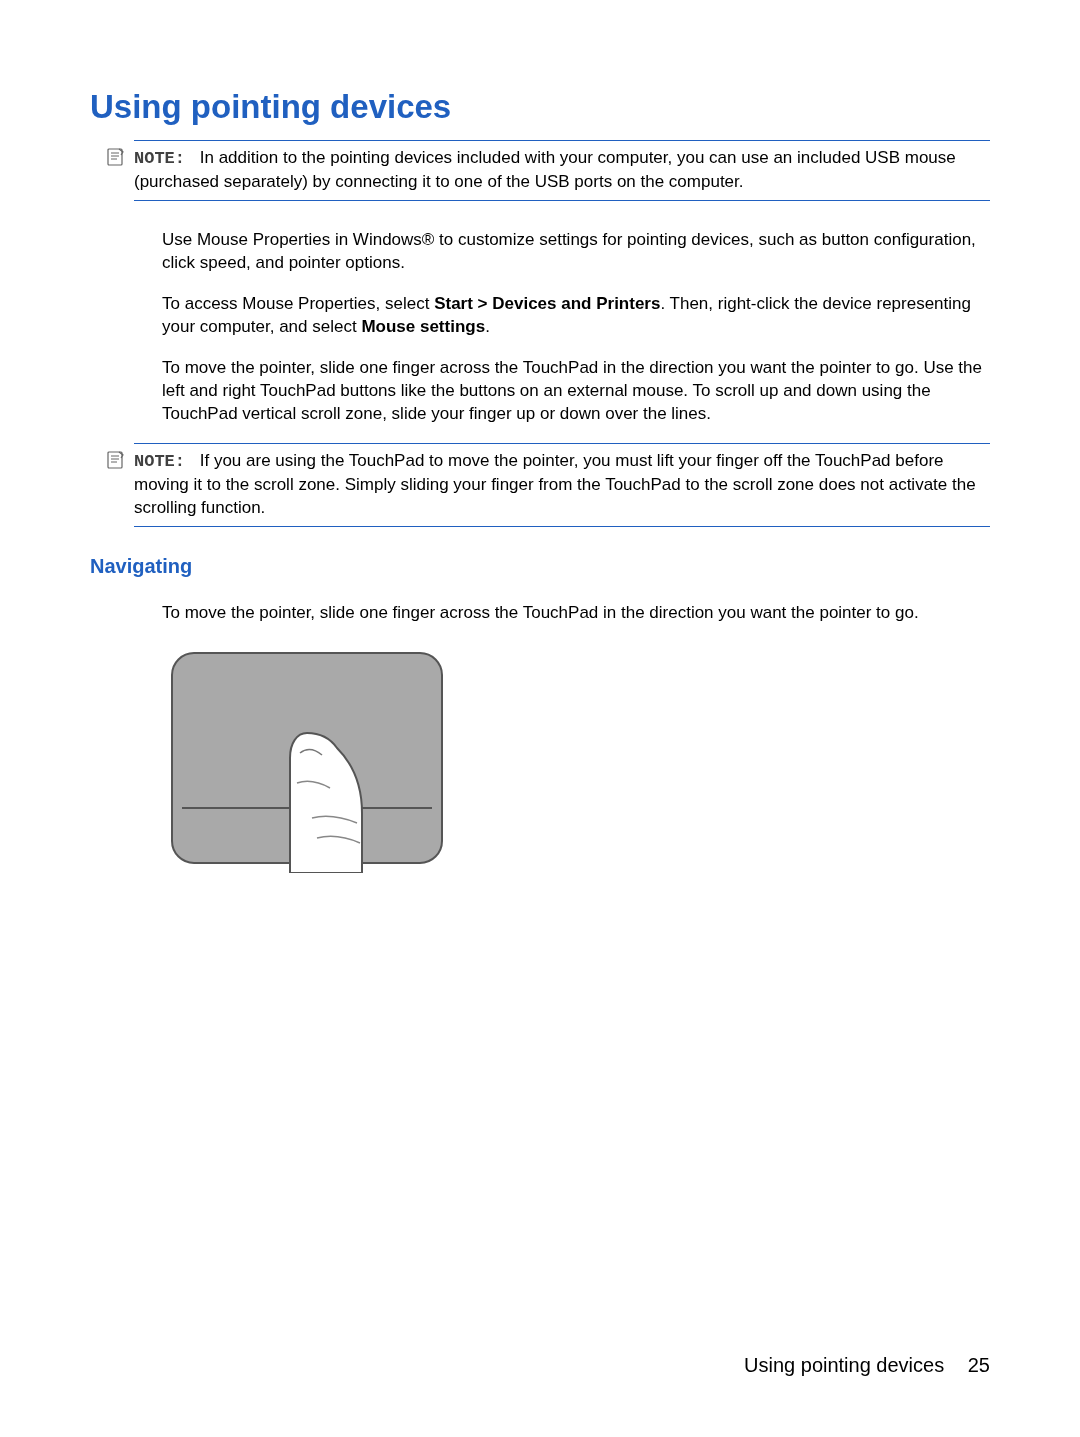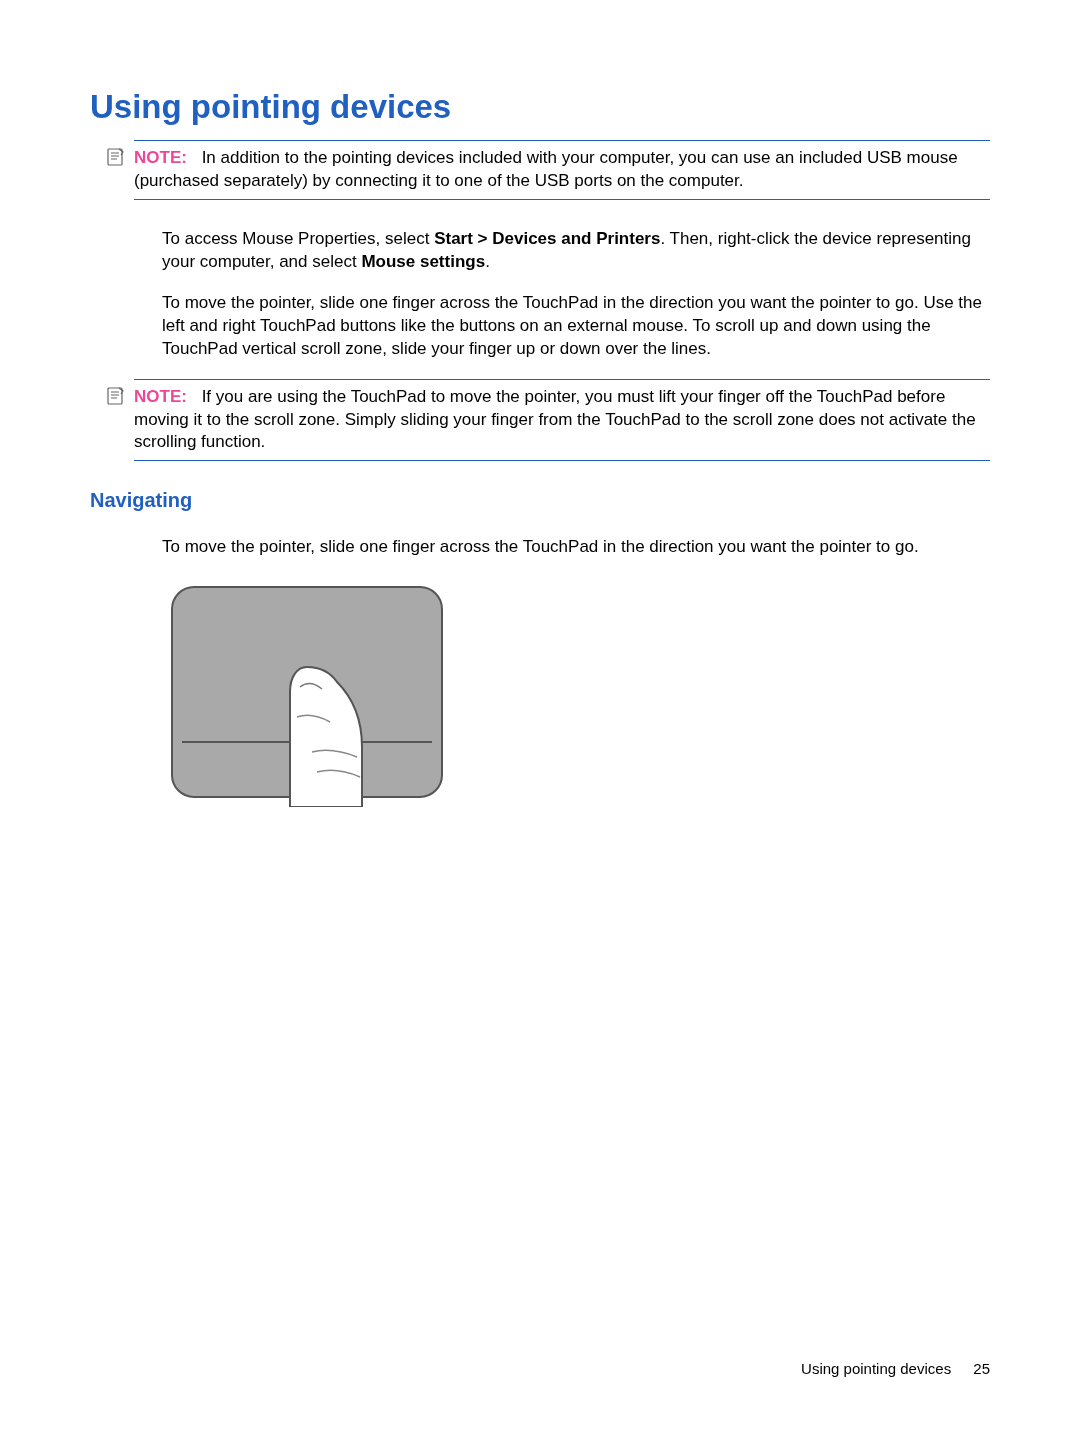--- a/index.html
+++ b/index.html
@@ -29,22 +29,23 @@
     position: relative;
     font-size: 17px;
     line-height: 1.35;
   }
   .note-block .note-icon {
     position: absolute;
     left: -28px;
     top: 6px;
   }
   .note-label {
-    color: #ec4899;
+    color: #404040;
     font-weight: bold;
+    font-family: Liberation Mono, monospace;
   }
   h2.section-title {
     color: #2060c0;
     font-size: 25px;
     font-weight: bold;
     margin-top: 8px;
     margin-bottom: 16px;
   }
   h3.subsection-title {
     color: #2060c0;
@@ -57,21 +58,21 @@
     font-size: 17px;
     line-height: 1.35;
     margin-bottom: 18px;
     margin-left: 72px;
   }
   .bold { font-weight: bold; }
   .footer {
     position: absolute;
     bottom: 60px;
     right: 90px;
-    font-size: 15px;
+    font-size: 20px;
     margin-top: 40px;
   }
   .footer .pnum { margin-left: 18px; }
   .touchpad-figure {
     margin-left: 72px;
     margin-top: 10px;
   }
 </style>
 </head>
 <body>
@@ -87,20 +88,21 @@
         <line x1="5" y1="9" x2="13" y2="9" stroke="#666" stroke-width="1"></line>
         <line x1="5" y1="12" x2="11" y2="12" stroke="#666" stroke-width="1"></line>
         <path d="M13 2 L17 5 L15 8" fill="none" stroke="#666" stroke-width="1.2"></path>
       </svg>
     </span>
     <span class="note-label">NOTE:</span>
     <span style="margin-left:10px;">In addition to the pointing devices included with your computer, you can use an included USB mouse (purchased separately) by connecting it to one of the USB ports on the computer.</span>
   </div>
 
 
+  <p class="body-text">Use Mouse Properties in Windows® to customize settings for pointing devices, such as button configuration, click speed, and pointer options.</p>
 
   <p class="body-text">
     <span>To access Mouse Properties, select </span><span class="bold">Start &gt; Devices and Printers</span><span>. Then, right-click the device representing your computer, and select </span><span class="bold">Mouse settings</span><span>.</span>
   </p>
 
 
   <p class="body-text">To move the pointer, slide one finger across the TouchPad in the direction you want the pointer to go. Use the left and right TouchPad buttons like the buttons on an external mouse. To scroll up and down using the TouchPad vertical scroll zone, slide your finger up or down over the lines.</p>
 
   <div class="note-block">
     <span class="note-icon">

